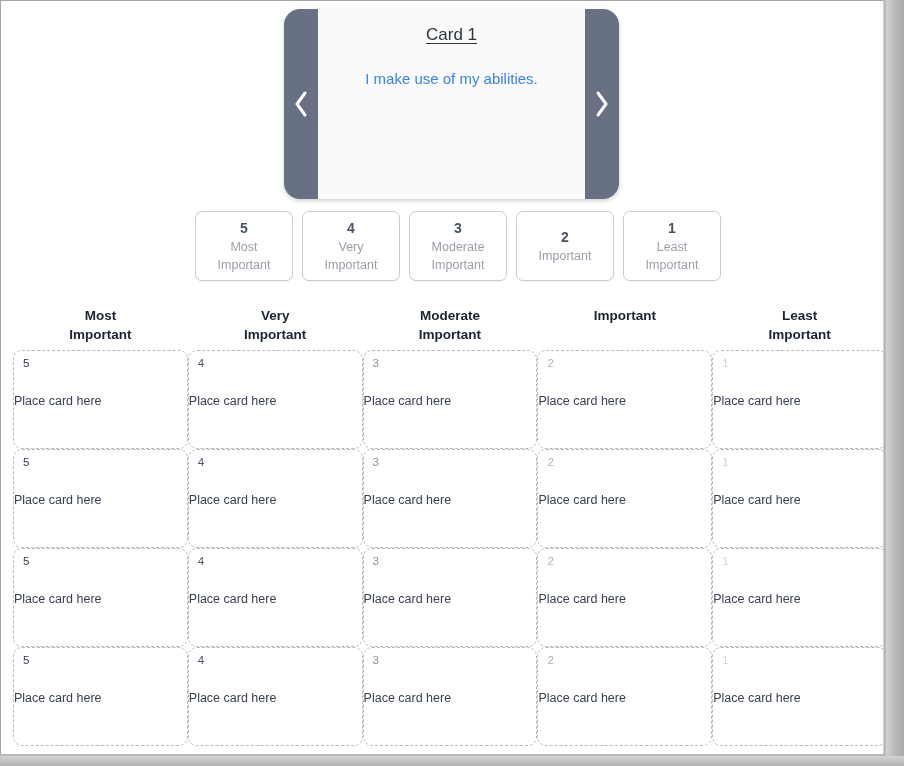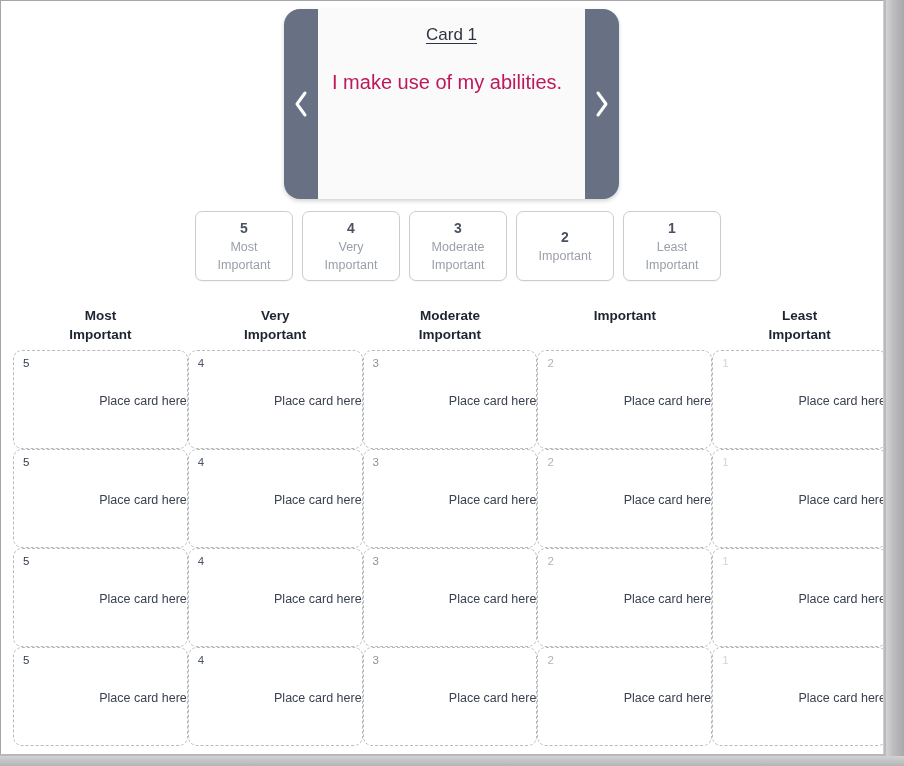--- a/index.html
+++ b/index.html
@@ -88,23 +88,23 @@
     text-align: center;
     font-size: 17px;
     color: #2e3440;
     text-decoration: underline;
     text-underline-offset: 3px;
   }
   #card-text {
     position: absolute;
     left: 14px; top: 60px;
     width: 239px;
-    text-align: left;
-    font-size: 20px;
-    color: #be185d;
+    text-align: center;
+    font-size: 15px;
+    color: #3b82f6;
     line-height: 1.35;
   }
 
   
   #legend {
     position: absolute;
     left: 194px;
     top: 210px;
     display: flex;
     gap: 9px;
@@ -181,21 +181,21 @@
     left: 9px;
     top: 5px;
     font-size: 11.5px;
     line-height: 1.3;
   }
   .cell-hint {
     position: absolute;
     left: 0;
     top: 43px;
     width: 100%;
-    text-align: right;
+    text-align: left;
     font-size: 12.5px;
     color: #3a4150;
   }
 </style>
 </head>
 <body>
 
 <div id="page-frame">
 
   <div id="page-surface">

